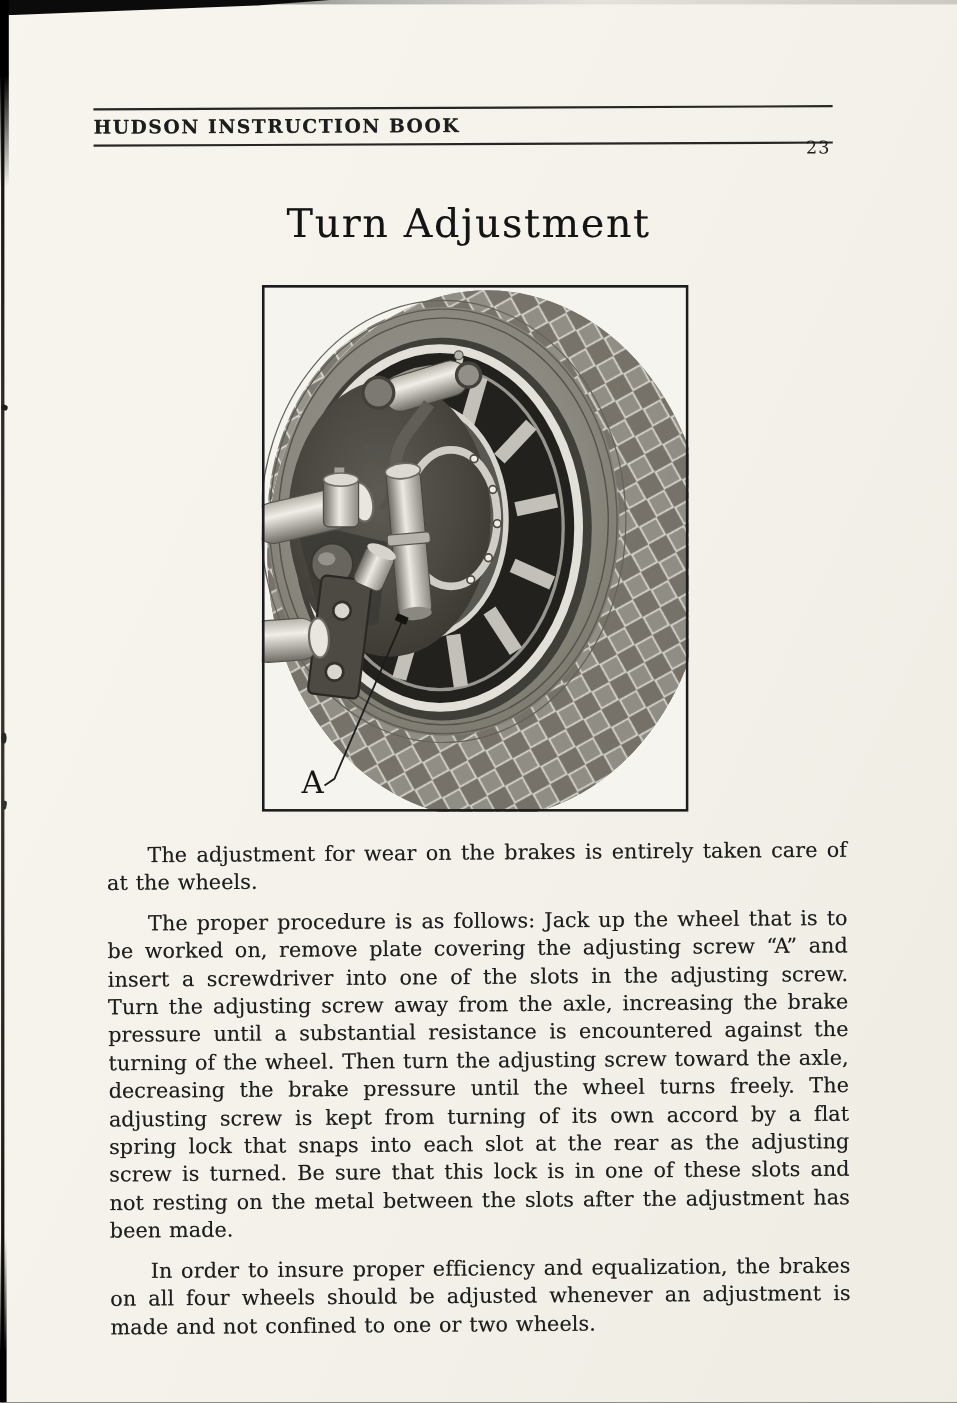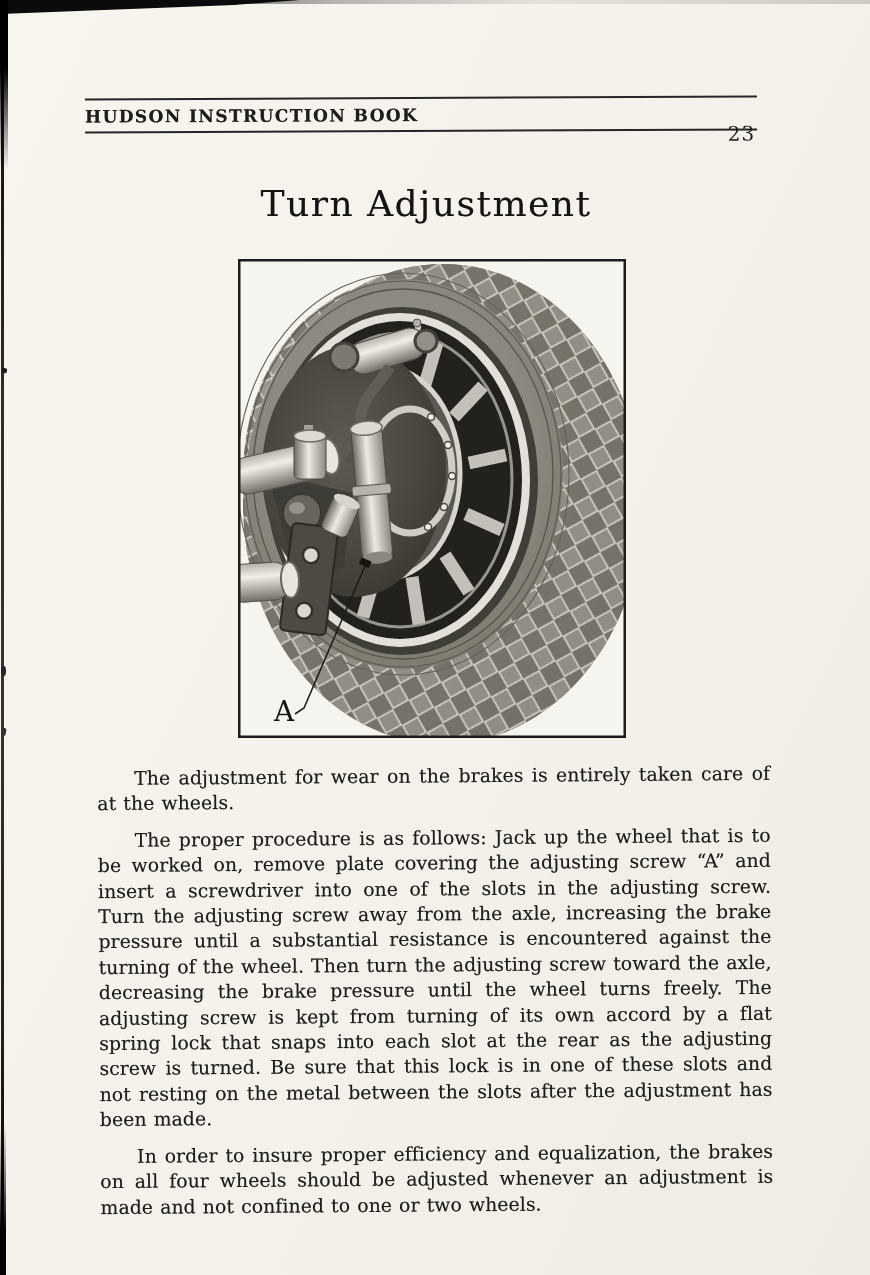--- a/index.html
+++ b/index.html
@@ -29,21 +29,21 @@
 
   
   .header {
     position:absolute; left:85px; top:97px; width:672px; height:31px;
     border-top:2px solid #262626; border-bottom:2px solid #262626;
     display:flex; justify-content:space-between; align-items:center;
     transform:rotate(-0.25deg);
   }
   .book-title { font-weight:bold; font-size:17px; letter-spacing:1.4px;
     text-shadow:.2px .2px .3px rgba(20,20,20,.55); }
-  .page-number { font-size:20px; letter-spacing:1px; padding-right:2px;
+  .page-number { font-size:16px; letter-spacing:1px; padding-right:2px;
     transform:translateY(-2px);margin-top:45px; }
 
   
   .section-title {
     position:absolute; left:0; top:183px; width:852px; margin:0;
     text-align:center; font-size:36px; font-weight:normal; letter-spacing:1.5px;
     color:#141414; text-shadow:.2px .2px .4px rgba(20,20,20,.4);
   }
 
   

